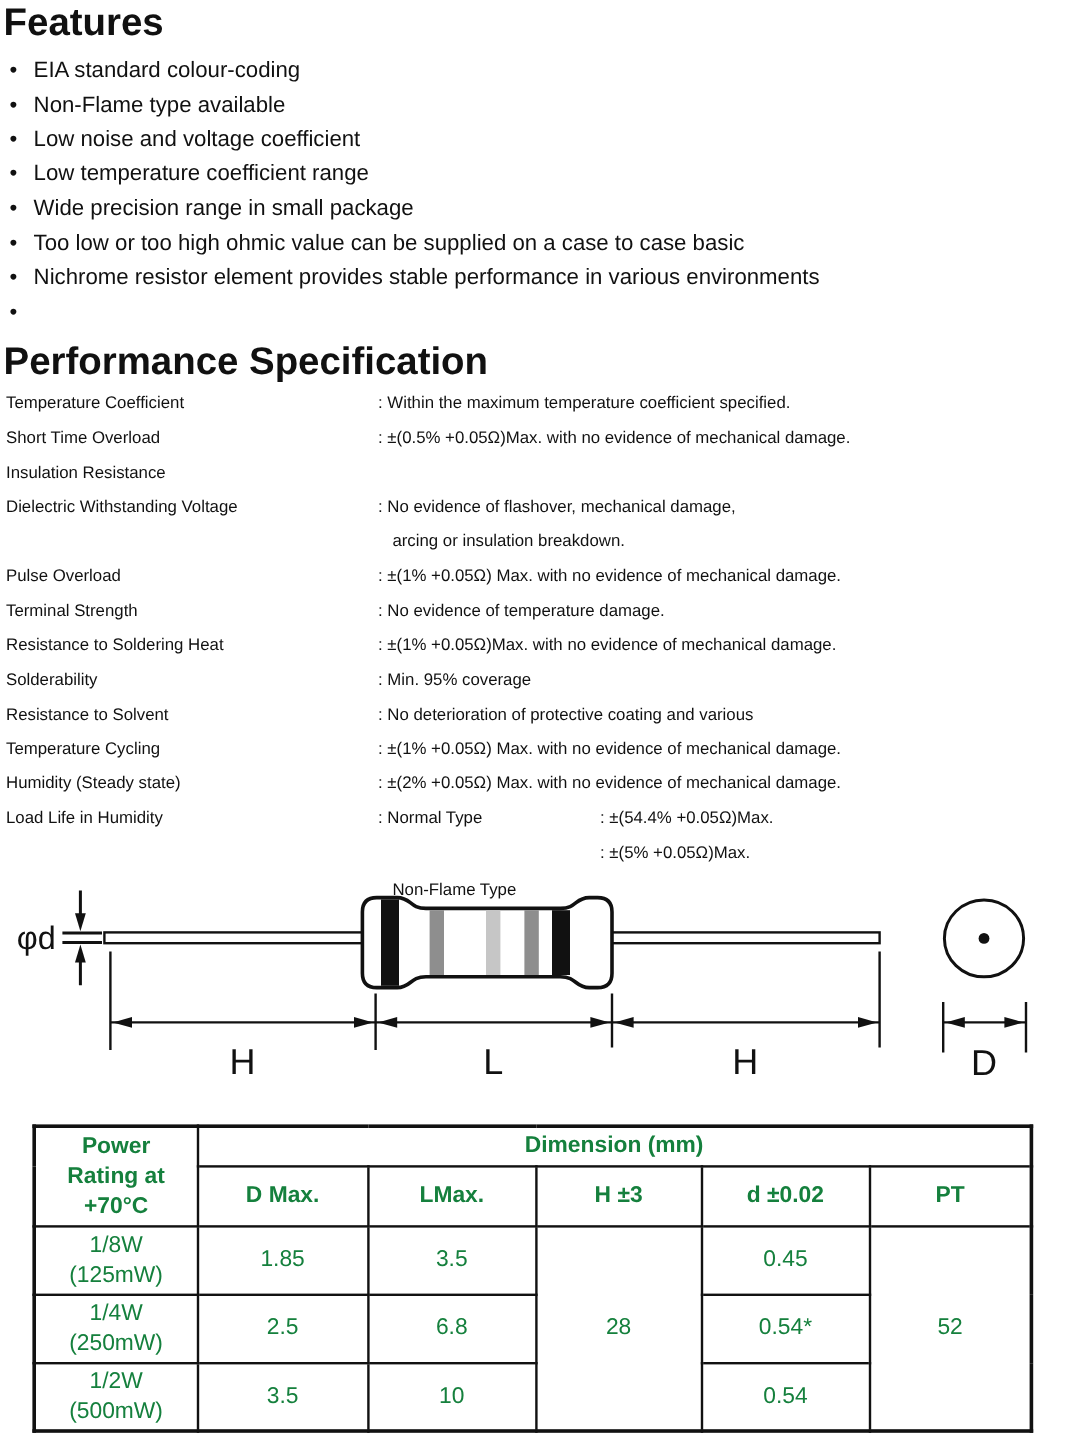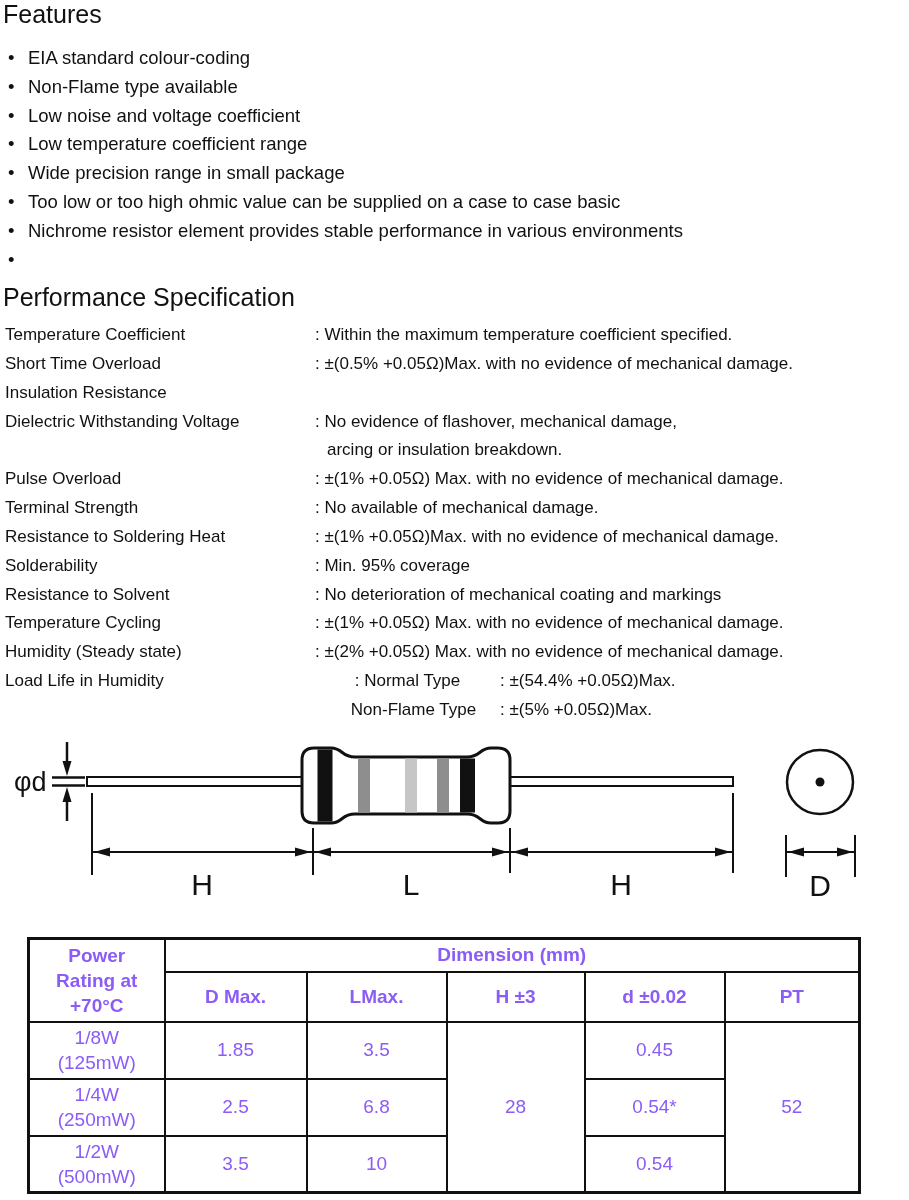--- a/index.html
+++ b/index.html
@@ -3,43 +3,43 @@
 <meta charset="utf-8">
 <style>
   html,body{margin:0;padding:0;background:#fff;}
   body{
     width:909px;height:1200px;position:relative;overflow:hidden;
     font-family:"Liberation Sans",sans-serif;color:#111;
     -webkit-font-smoothing:antialiased;
   }
   .abs{position:absolute;}
   
-  .h1{font-size:25px;font-weight:normal;letter-spacing:0;}
+  .h1{font-size:32px;font-weight:bold;letter-spacing:0;}
   
   #features-list{left:0;top:44px;width:905px;}
   .feat-item{position:relative;padding-left:28px;line-height:28.8px;font-size:18.5px;}
   .feat-bullet{position:absolute;left:8px;top:0;font-size:18.5px;}
   
-  #spec-list{left:5px;top:321px;width:900px;font-size:17px;line-height:28.85px;}
+  #spec-list{left:5px;top:321px;width:900px;font-size:14px;line-height:28.85px;}
   .spec-row{display:flex;}
   .spec-label{width:310px;flex:none;}
   .spec-value{flex:1;}
   .spec-line2{padding-left:12px;}
   .ll-row{display:flex;}
-  .ll-type{width:185px;flex:none;box-sizing:border-box;text-align:center;}
-  .ll-indent{padding-left:12px;}
+  .ll-type{width:185px;flex:none;box-sizing:border-box;}
+  .ll-indent{padding-left:12px;margin-top:31px;}
   
   #diagram{left:0;top:733px;}
   #diagram text{font-family:"Liberation Sans",sans-serif;fill:#111;}
   .dim-label{font-size:30px;}
   .phid-label{font-size:27px;}
   
   #dim-table{left:27px;top:937px;}
   table.spec{border-collapse:collapse;table-layout:fixed;width:831px;
-    font-size:19px;color:#8b5cf6;background:#fff;border:3px solid #111;}
+    font-size:19px;color:#15803d;background:#fff;border:3px solid #111;}
   table.spec td{border:2.5px solid #111;text-align:center;vertical-align:middle;padding:0;}
   .b{font-weight:bold;}
   .pre{white-space:pre-line;line-height:25px;}
   .tr-h1{height:33px;}
   .tr-h2{height:50px;}
   .tr-d{height:57px;}
 </style>
 </head>
 <body>
 
@@ -76,33 +76,33 @@
       <div>: No evidence of flashover, mechanical damage,</div>
       <div class="spec-line2">arcing or insulation breakdown.</div>
     </div>
   </div>
   <div class="spec-row">
     <div class="spec-label">Pulse Overload</div>
     <div class="spec-value">: ±(1% +0.05Ω) Max. with no evidence of mechanical damage.</div>
   </div>
   <div class="spec-row">
     <div class="spec-label">Terminal Strength</div>
-    <div class="spec-value">: No available of mechanical damage.</div>
+    <div class="spec-value">: No evidence of temperature damage.</div>
   </div>
   <div class="spec-row">
     <div class="spec-label">Resistance to Soldering Heat</div>
     <div class="spec-value">: ±(1% +0.05Ω)Max. with no evidence of mechanical damage.</div>
   </div>
   <div class="spec-row">
     <div class="spec-label">Solderability</div>
     <div class="spec-value">: Min. 95% coverage</div>
   </div>
   <div class="spec-row">
     <div class="spec-label">Resistance to Solvent</div>
-    <div class="spec-value">: No deterioration of mechanical coating and markings</div>
+    <div class="spec-value">: No deterioration of protective coating and various</div>
   </div>
   <div class="spec-row">
     <div class="spec-label">Temperature Cycling</div>
     <div class="spec-value">: ±(1% +0.05Ω) Max. with no evidence of mechanical damage.</div>
   </div>
   <div class="spec-row">
     <div class="spec-label">Humidity (Steady state)</div>
     <div class="spec-value">: ±(2% +0.05Ω) Max. with no evidence of mechanical damage.</div>
   </div>
   <div class="spec-row">

